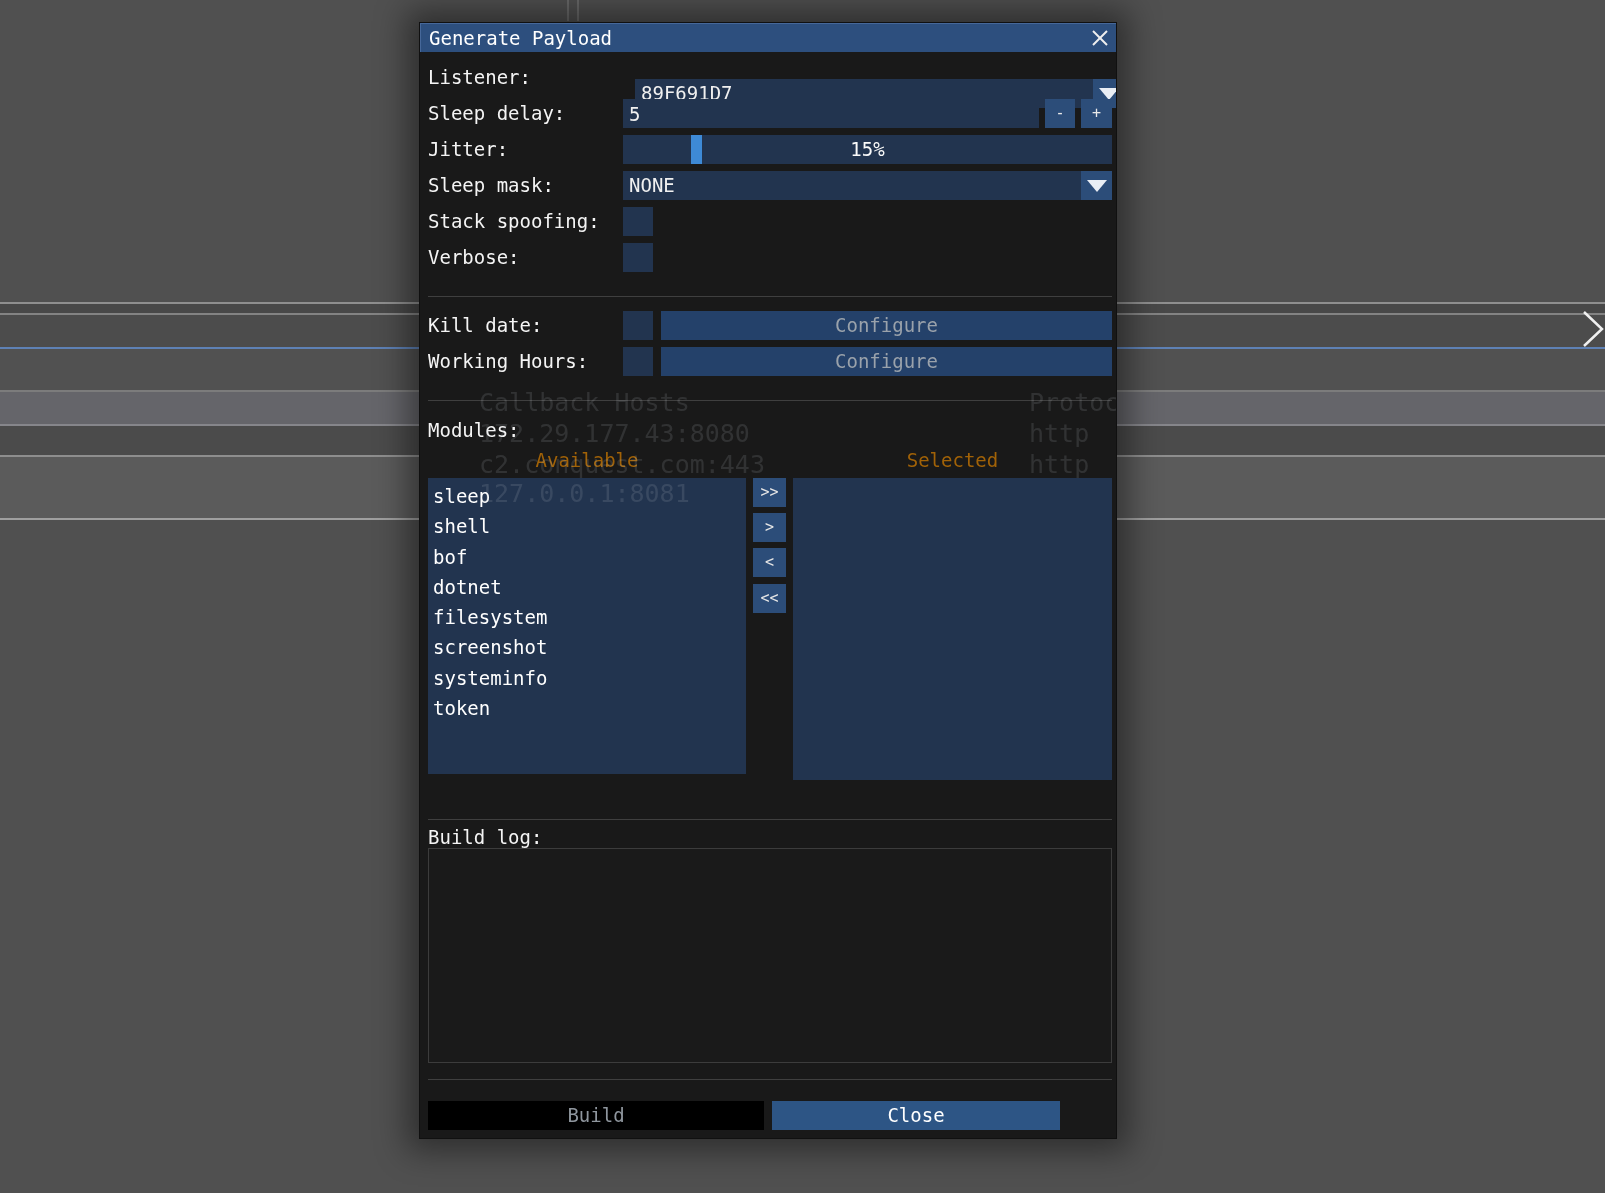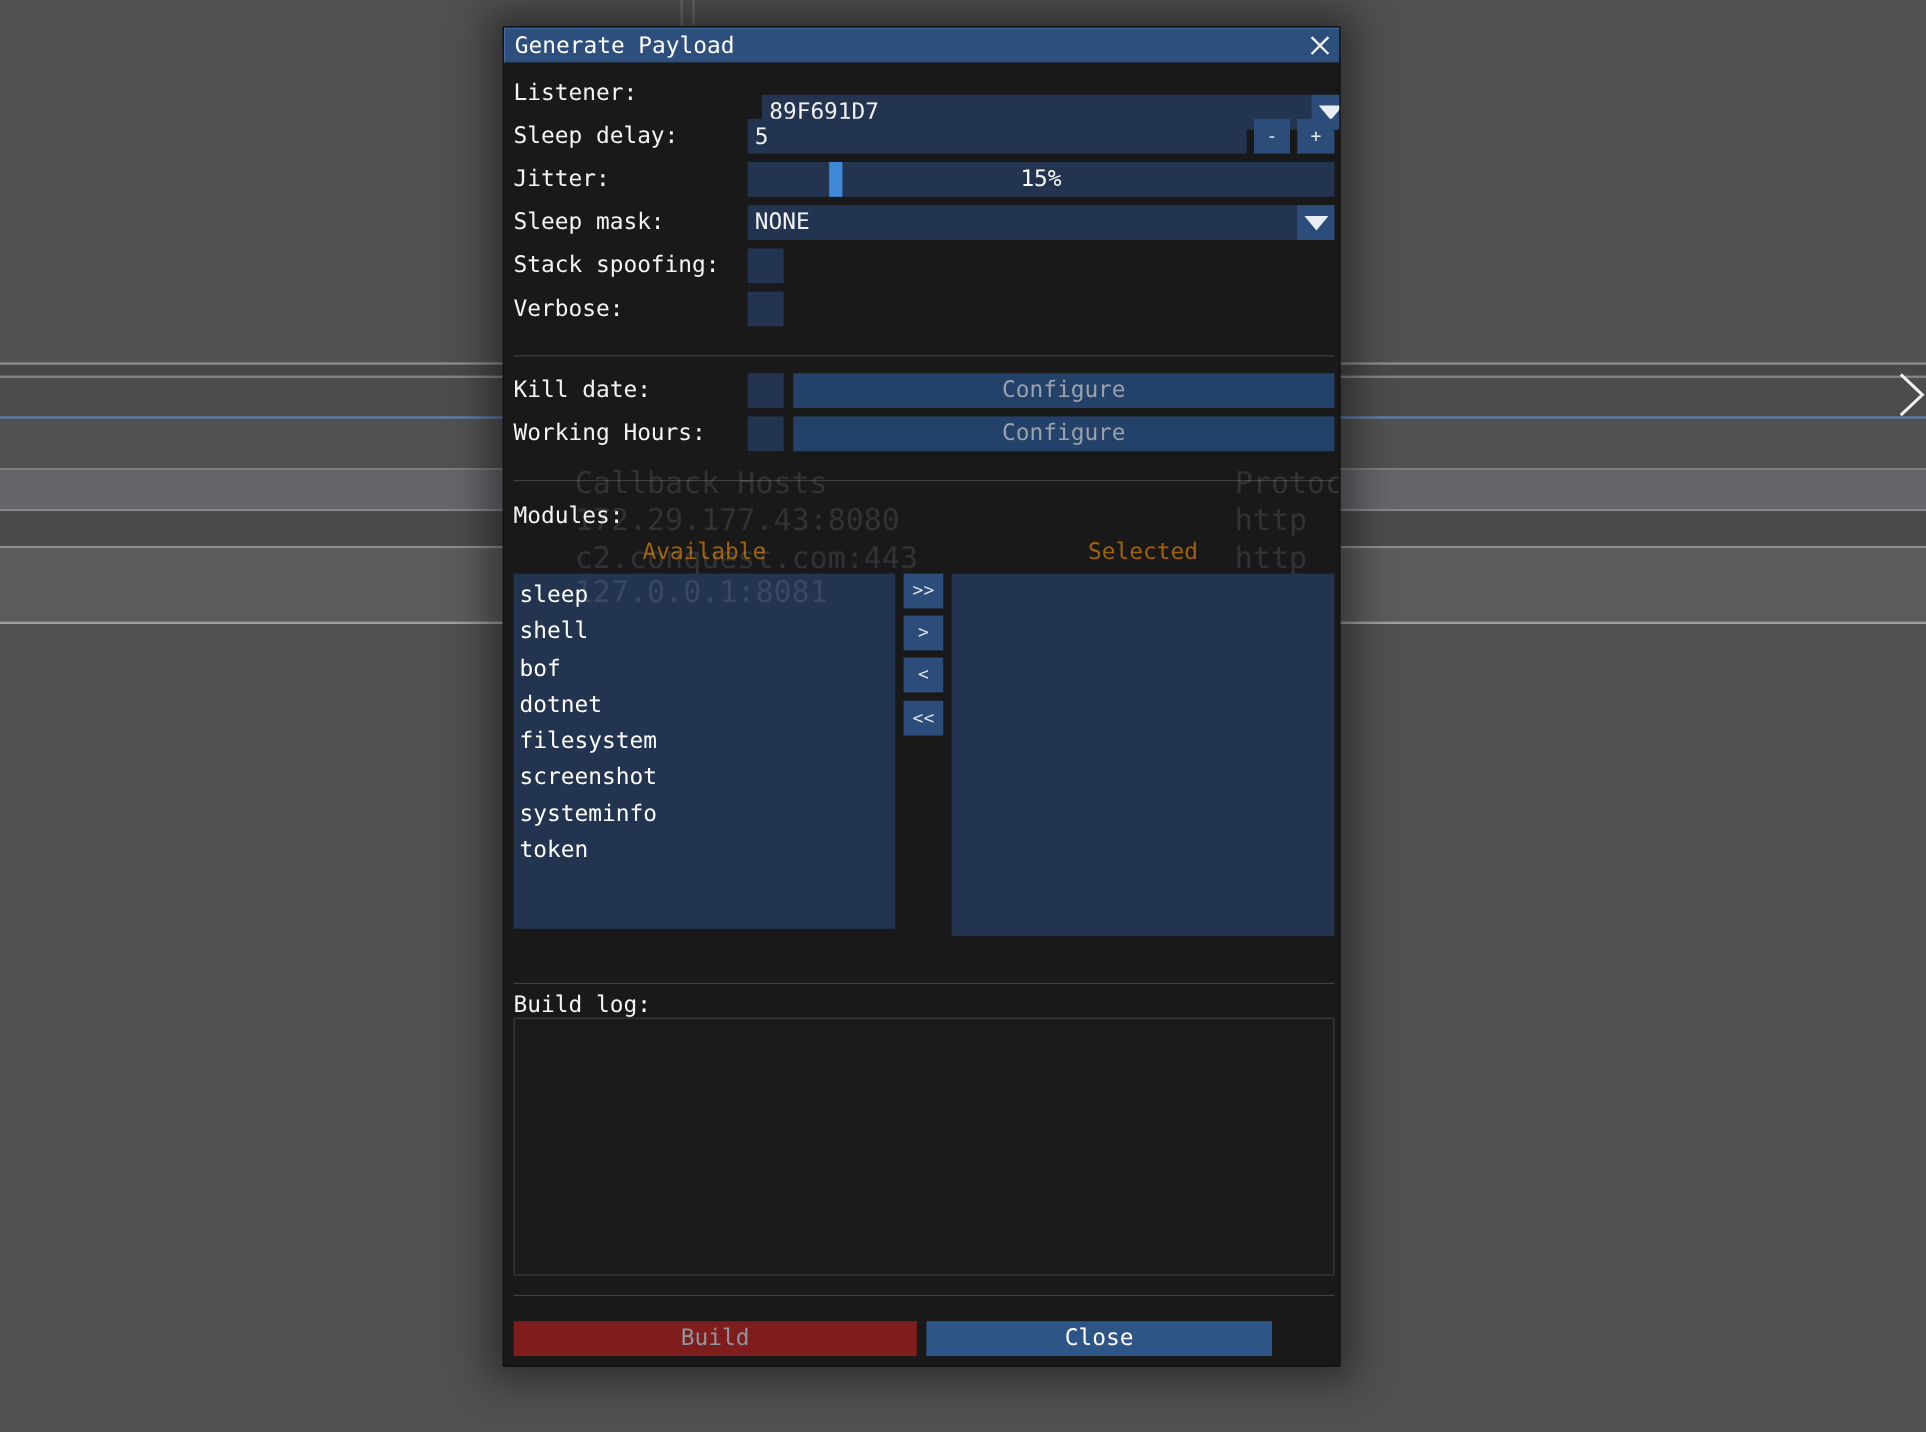--- a/index.html
+++ b/index.html
@@ -79,21 +79,21 @@
   .mod-list {
     position:absolute; background:#22344f; overflow:hidden; padding-top:3px;
   }
   .list-item { height:30.3px; line-height:30.3px; font-size:19px; color:#ffffff; padding-left:5px; white-space:nowrap; }
   .xfer-btn {
     position:absolute; left:333px; width:33px; height:29px; background:#2c4d79;
     color:#e6e6e6; font-size:15px; text-align:center; line-height:28px; cursor:pointer;
   }
   .log-box { position:absolute; left:8px; top:825px; width:684px; height:215px; background:#1a1a1a; border:1px solid #3c3c3c; }
   .footer-btn { position:absolute; top:1078px; height:29px; font-size:19px; text-align:center; line-height:29px; cursor:pointer; }
-  .build-btn { left:8px;  width:336px; background:#7f1d1d; color:#8f969e; }
+  .build-btn { left:8px;  width:336px; background:#000000; color:#8f969e; }
   .close-btn2{ left:352px; width:288px; background:#2d5585; color:#ffffff; }
 
   
   .ghost { position:absolute; font-size:25px; height:21px; line-height:21px;
            color:rgba(200,206,212,0.14); white-space:nowrap; pointer-events:none; z-index:9; }
   .gx1 { left:59px; }  .gx2 { left:609px; }
   .gy0 { top:369px; } .gy1 { top:400px; } .gy2 { top:431px; } .gy3 { top:460px; }
 </style>
 </head>
 <body>

